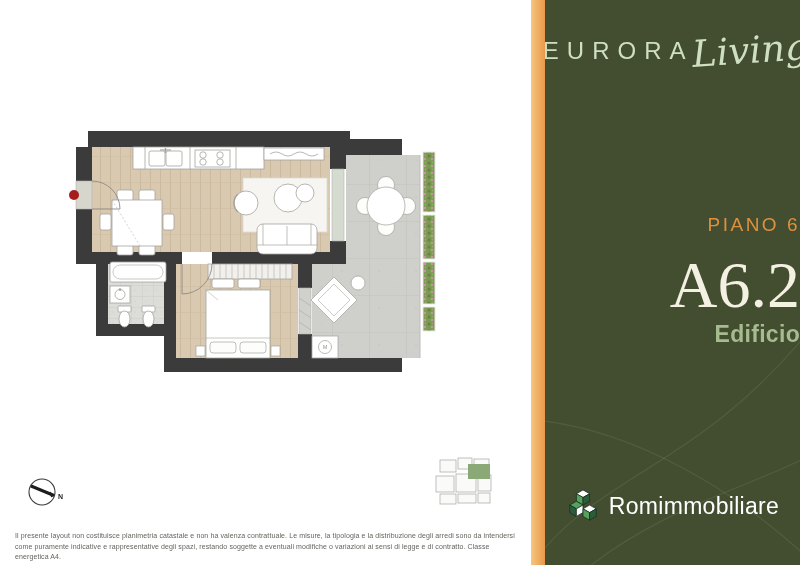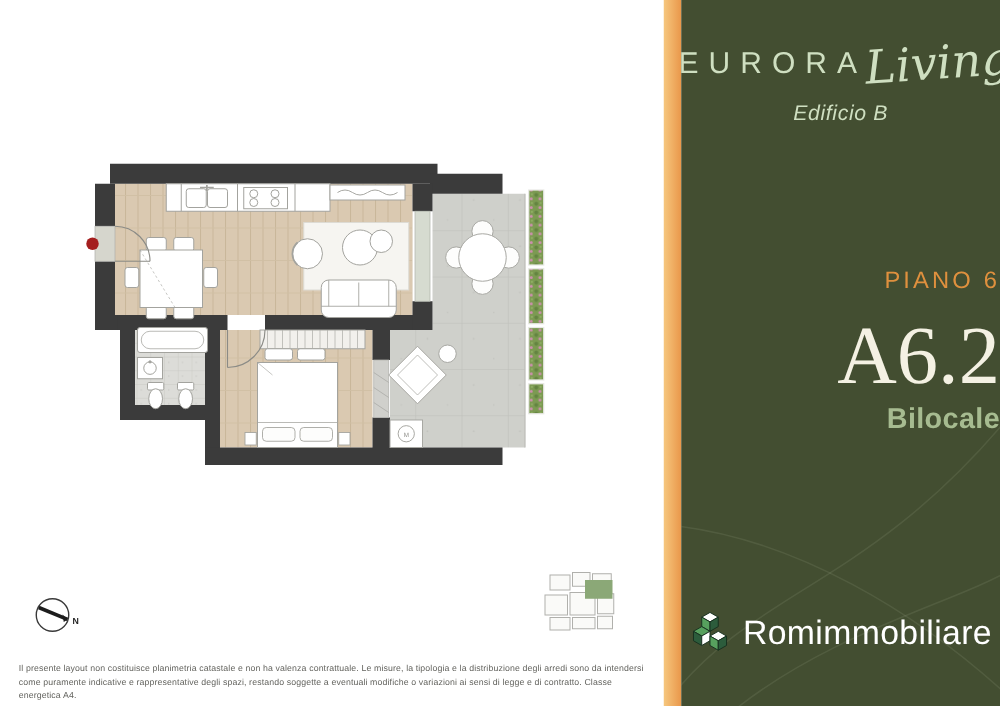--- a/index.html
+++ b/index.html
@@ -23,21 +23,21 @@
   .brand-name{font-size:24px;letter-spacing:8px;color:#cfdfc1;font-weight:400;padding-left:6px;}
   .brand-script{font-family:"DejaVu Serif",serif;font-style:italic;font-size:37px;color:#cfdfc1;
                 margin-left:-2px;transform:rotate(-4deg);line-height:1;}
   .edificio{margin-top:12px;font-style:italic;font-size:17px;color:#cfdfc1;letter-spacing:.5px;}
   .unit-block{position:absolute;top:214px;left:0;width:100%;text-align:right;}
   .floor-label{font-size:19px;letter-spacing:2.5px;color:#df903e;}
   .unit-code{font-family:"Liberation Serif",serif;font-size:66px;line-height:1.02;color:#f4f1e3;margin-top:15px;}
   .unit-type{font-size:23px;font-weight:bold;color:#a6bb90;margin-top:3px;letter-spacing:.3px;}
   .agency{position:absolute;top:487px;left:0;width:100%;display:flex;justify-content:center;
           align-items:center;gap:9px;}
-  .agency-name{font-size:27px;color:#ffffff;font-weight:400;letter-spacing:.3px;}
+  .agency-name{font-size:23px;color:#ffffff;font-weight:400;letter-spacing:.3px;}
 </style>
 </head>
 <body>
 
 <div class="stage">
 
   <div class="plan-area">
 
     <svg class="plan-svg" width="531" height="565" viewBox="0 0 531 565">
       <defs>
@@ -266,27 +266,26 @@
         <path d="M-10,420 C90,430 190,490 265,560"></path>
         <path d="M40,570 C120,505 220,482 265,455"></path>
       </g>
     </svg>
 
     <div class="brand-block">
       <div class="brand-line">
         <span class="brand-name">EURORA</span>
         <span class="brand-script">Living</span>
       </div>
-      <div class="edificio">Edificio B</div>
     </div>
 
     <div class="unit-block">
       <div class="floor-label">PIANO 6</div>
       <div class="unit-code">A6.2</div>
-      <div class="unit-type">Bilocale</div>
+      <div class="unit-type">Edificio</div>
     </div>
 
     <div class="agency">
       <svg width="34" height="38" viewBox="0 0 36 38">
         <g stroke="#16301f" stroke-width="0.8" stroke-linejoin="round">
 
           <polygon points="18,2 25,6 18,10 11,6" fill="#ffffff"></polygon>
           <polygon points="11,6 18,10 18,18 11,14" fill="#57a05e"></polygon>
           <polygon points="25,6 18,10 18,18 25,14" fill="#2c5c3c"></polygon>
 

